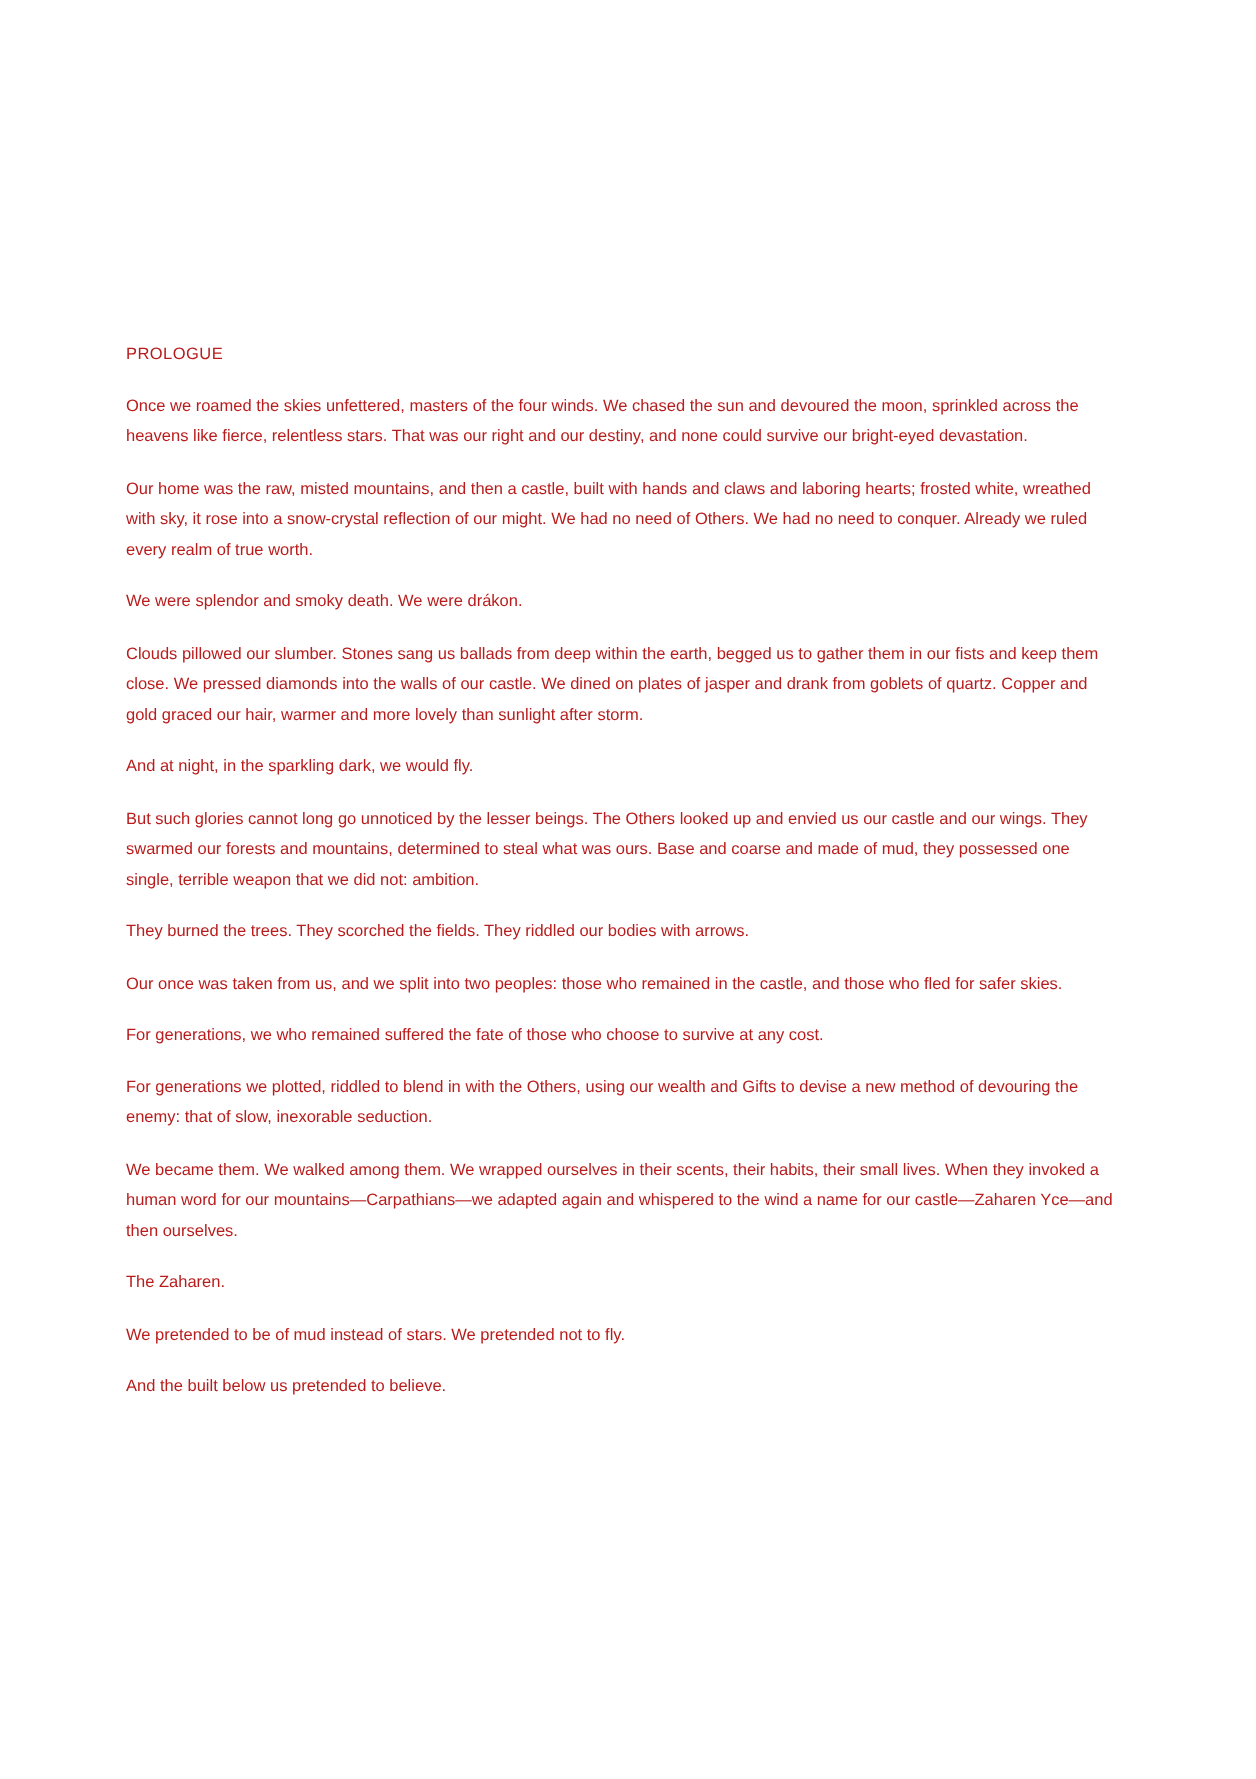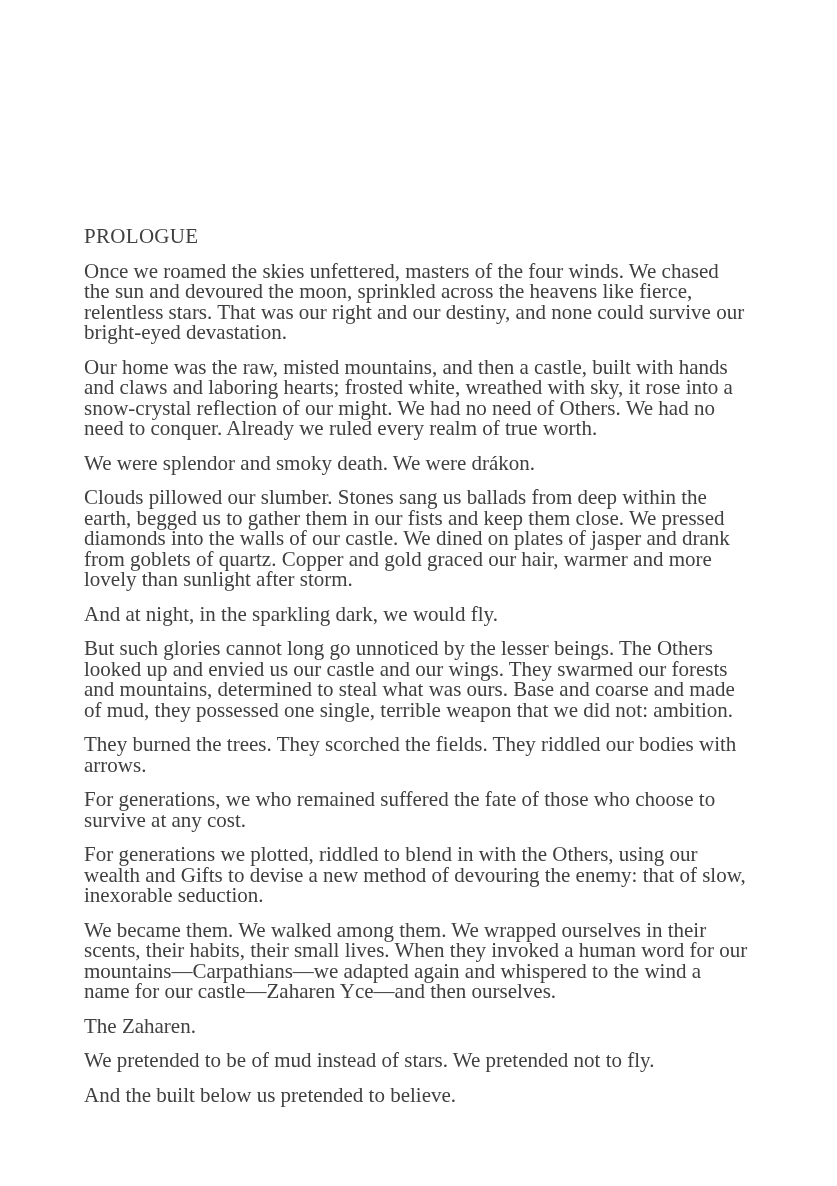--- a/index.html
+++ b/index.html
@@ -13,24 +13,24 @@
     overflow: hidden;
   }
   .page {
     box-sizing: border-box;
     width: 837px;
     height: 1186px;
     background: #ffffff;
     padding: 226px 89px 0 84px;
   }
   .text-block {
-    font-family: Liberation Serif, serif;
-    font-size: 21px;
+    font-family: Liberation Sans, sans-serif;
+    font-size: 11px;
     line-height: 20.5px;
-    color: #404040;
+    color: #b91c1c;
     text-align: left;
   }
   .text-block p {
     margin: 0 0 14px 0;
   }
   .chapter-heading {
     letter-spacing: 0.3px;
   }
 </style>
 </head>
@@ -39,20 +39,21 @@
 <div class="page">
   <div class="text-block">
     <p class="chapter-heading">PROLOGUE</p>
     <p>Once we roamed the skies unfettered, masters of the four winds. We chased the sun and devoured the moon, sprinkled across the heavens like fierce, relentless stars. That was our right and our destiny, and none could survive our bright-eyed devastation.</p>
     <p>Our home was the raw, misted mountains, and then a castle, built with hands and claws and laboring hearts; frosted white, wreathed with sky, it rose into a snow-crystal reflection of our might. We had no need of Others. We had no need to conquer. Already we ruled every realm of true worth.</p>
     <p>We were splendor and smoky death. We were drákon.</p>
     <p>Clouds pillowed our slumber. Stones sang us ballads from deep within the earth, begged us to gather them in our fists and keep them close. We pressed diamonds into the walls of our castle. We dined on plates of jasper and drank from goblets of quartz. Copper and gold graced our hair, warmer and more lovely than sunlight after storm.</p>
     <p>And at night, in the sparkling dark, we would fly.</p>
     <p>But such glories cannot long go unnoticed by the lesser beings. The Others looked up and envied us our castle and our wings. They swarmed our forests and mountains, determined to steal what was ours. Base and coarse and made of mud, they possessed one single, terrible weapon that we did not: ambition.</p>
     <p>They burned the trees. They scorched the fields. They riddled our bodies with arrows.</p>
+    <p>Our once was taken from us, and we split into two peoples: those who remained in the castle, and those who fled for safer skies.</p>
     <p>For generations, we who remained suffered the fate of those who choose to survive at any cost.</p>
     <p>For generations we plotted, riddled to blend in with the Others, using our wealth and Gifts to devise a new method of devouring the enemy: that of slow, inexorable seduction.</p>
     <p>We became them. We walked among them. We wrapped ourselves in their scents, their habits, their small lives. When they invoked a human word for our mountains—Carpathians—we adapted again and whispered to the wind a name for our castle—Zaharen Yce—and then ourselves.</p>
     <p>The Zaharen.</p>
     <p>We pretended to be of mud instead of stars. We pretended not to fly.</p>
     <p>And the built below us pretended to believe.</p>
   </div>
 </div>
 
 </body></html>

